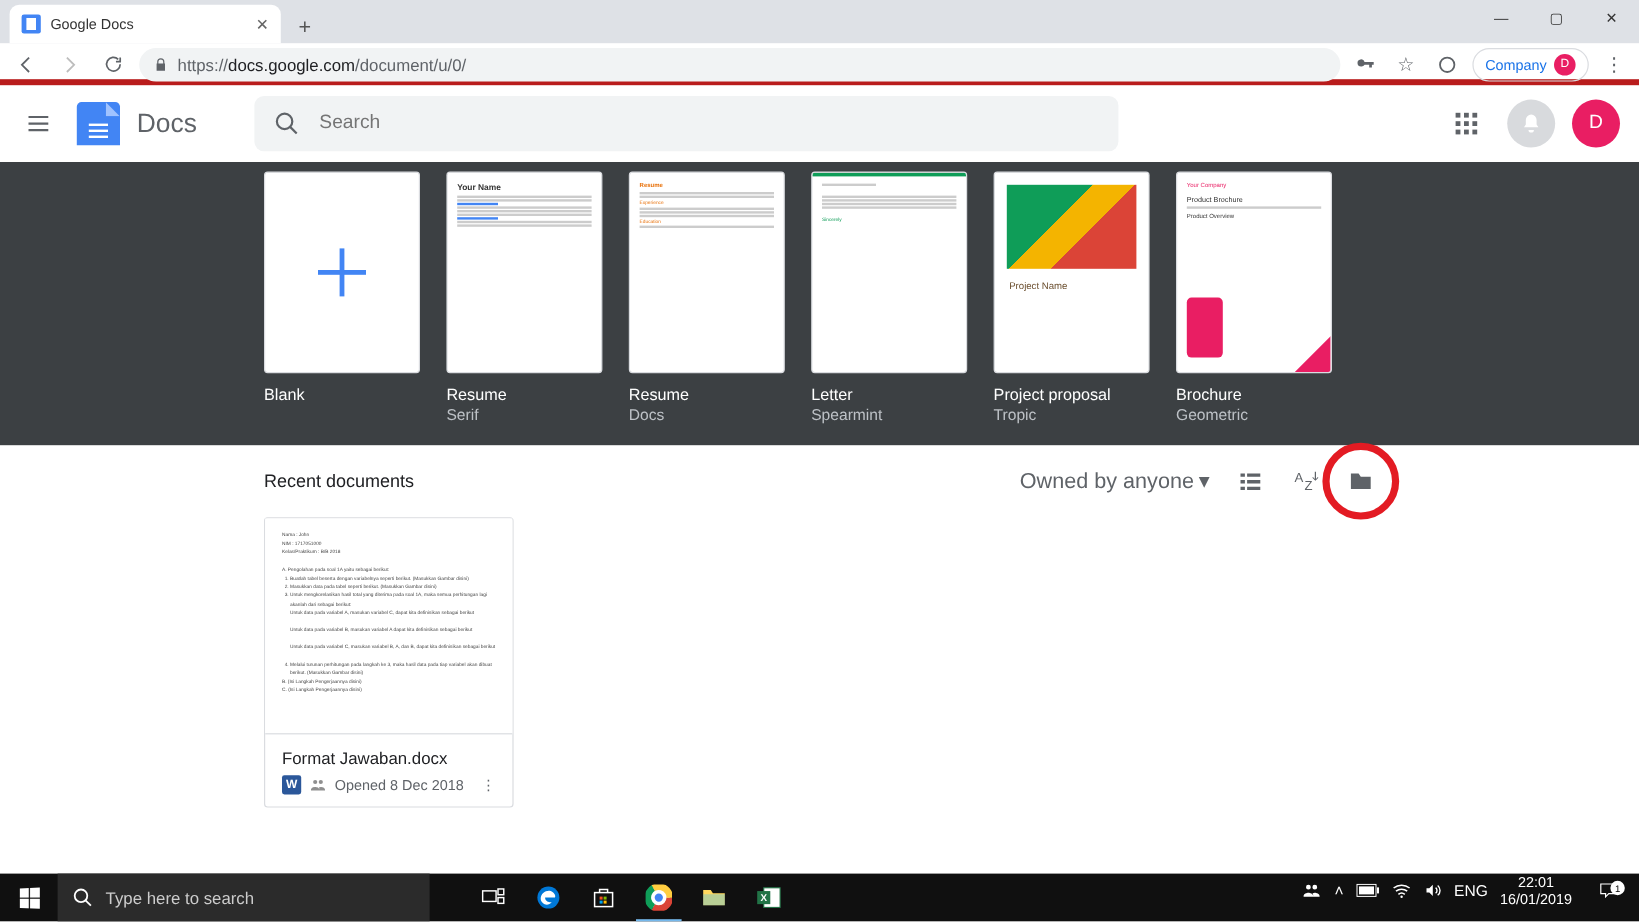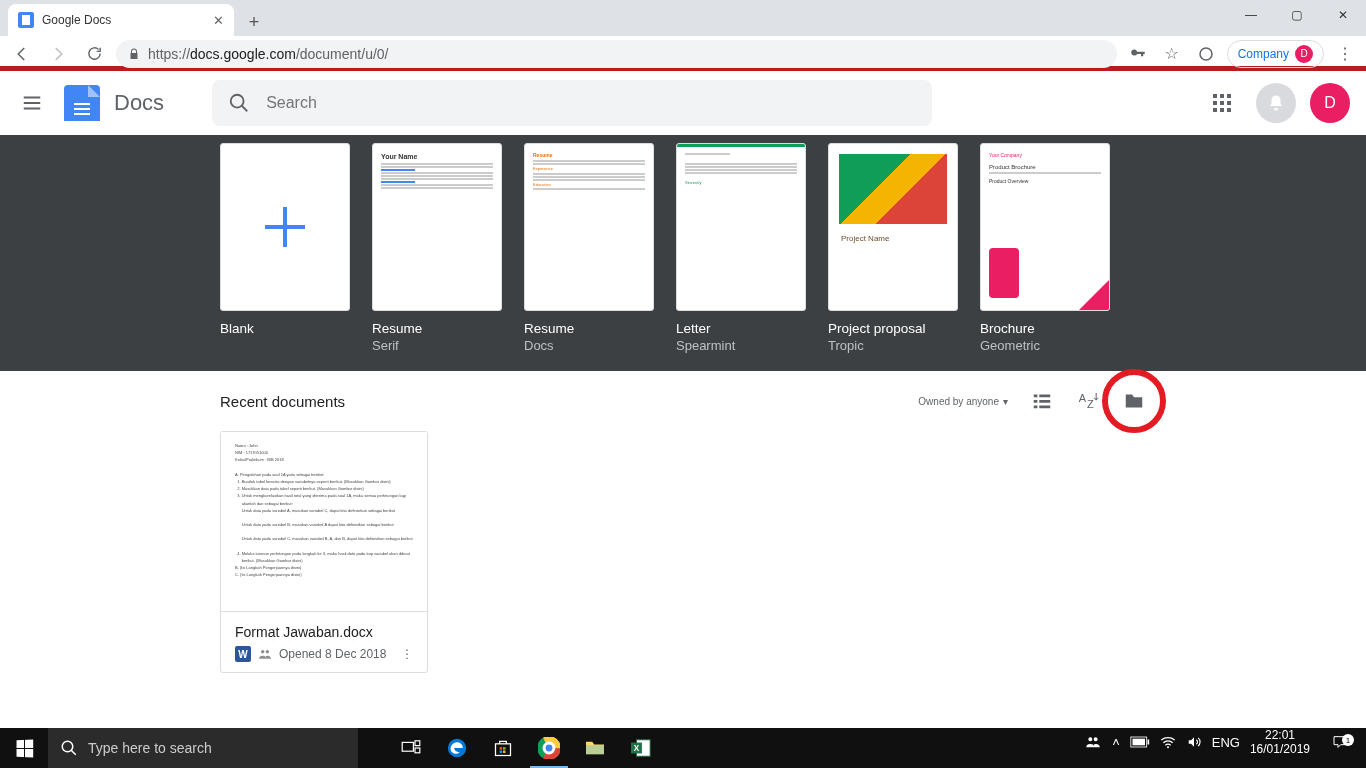--- a/index.html
+++ b/index.html
@@ -58,21 +58,21 @@
 .tpl-name { color: #fff; font-size: 13.5px; font-weight: 500; margin-top: 10px; }
 .tpl-sub { color: #bdc1c6; font-size: 13px; margin-top: 2px; }
 .thumb-content { position:absolute; inset:8px; font-size:4px; color:#333; line-height:1.4; }
 .thumb-content .hline { height:2px; background:#ccc; margin:1px 0; }
 
 
 .recent-area { padding: 18px 220px; }
 .recent-header { display: flex; align-items: center; margin-bottom: 18px; gap: 28px; }
 .recent-title { font-size: 15px; color: #202124; }
 .recent-controls { margin-left: auto; display: flex; align-items: center; gap: 22px; }
-.owned-dd { display: flex; align-items: center; gap: 4px; color: #5f6368; font-size: 10px; cursor: pointer; }
+.owned-dd { display: flex; align-items: center; gap: 4px; color: #5f6368; font-size: 18px; cursor: pointer; }
 .ctrl-icon { color: #5f6368; cursor: pointer; display: flex; align-items: center; justify-content: center; width: 24px; height: 24px; }
 .folder-circle { position: relative; }
 .folder-circle .red-ring { position: absolute; top: -20px; left: -20px; width: 64px; height: 64px; border: 6px solid #e31b23; border-radius: 50%; pointer-events: none; }
 
 .doc-card { width: 208px; border: 1px solid #dadce0; border-radius: 3px; background: #fff; cursor: pointer; }
 .doc-thumb { height: 180px; background: #fff; border-bottom: 1px solid #dadce0; padding: 10px 14px; font-size: 4px; color: #444; overflow:hidden; line-height:1.8; }
 .doc-info { padding: 12px 14px 10px; }
 .doc-name { font-size: 14px; color: #202124; margin-bottom: 6px; }
 .doc-meta { display: flex; align-items: center; gap: 6px; font-size: 12px; color: #5f6368; }
 .word-icon { width: 16px; height: 16px; background: #2b579a; color:#fff; font-size:10px; font-weight:bold; display:flex; align-items:center; justify-content:center; border-radius:2px; }

